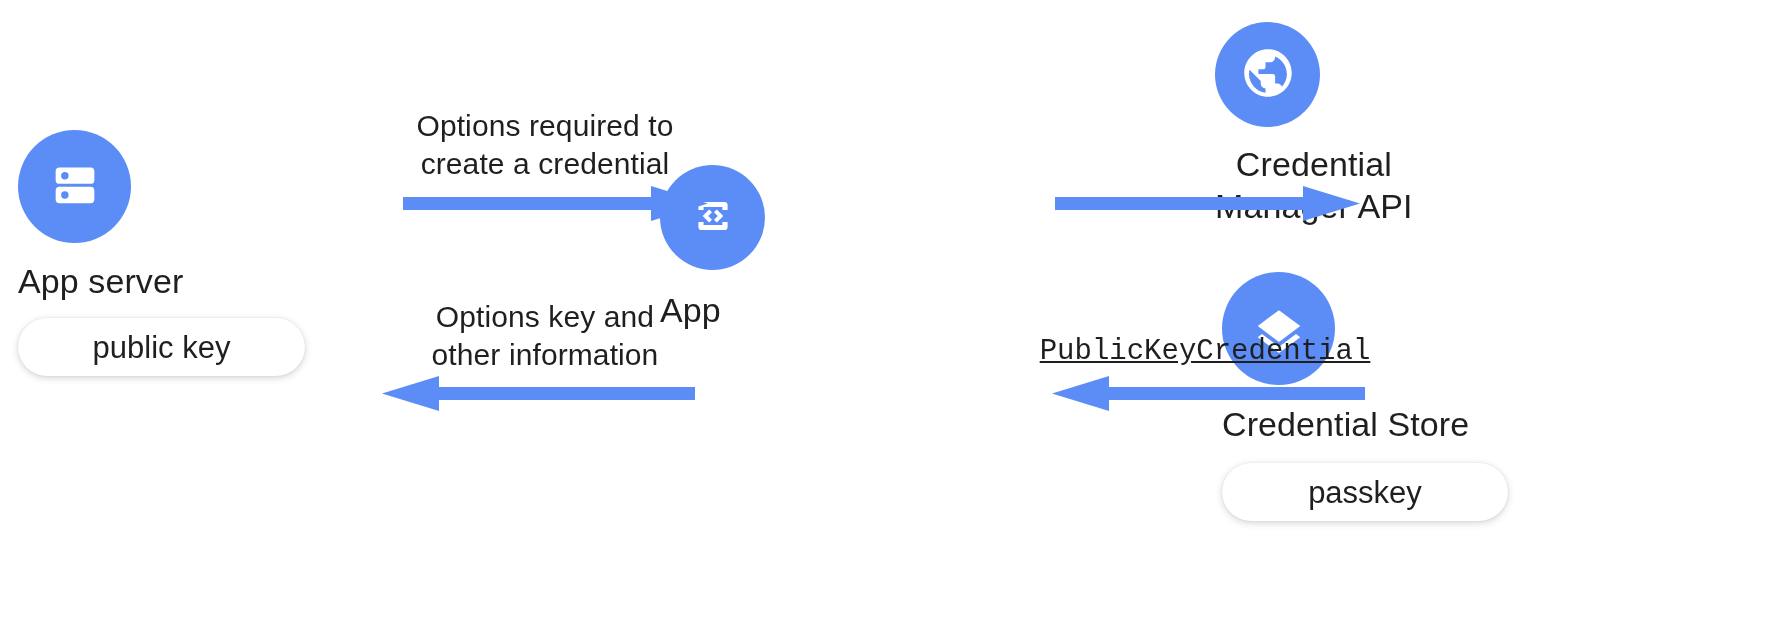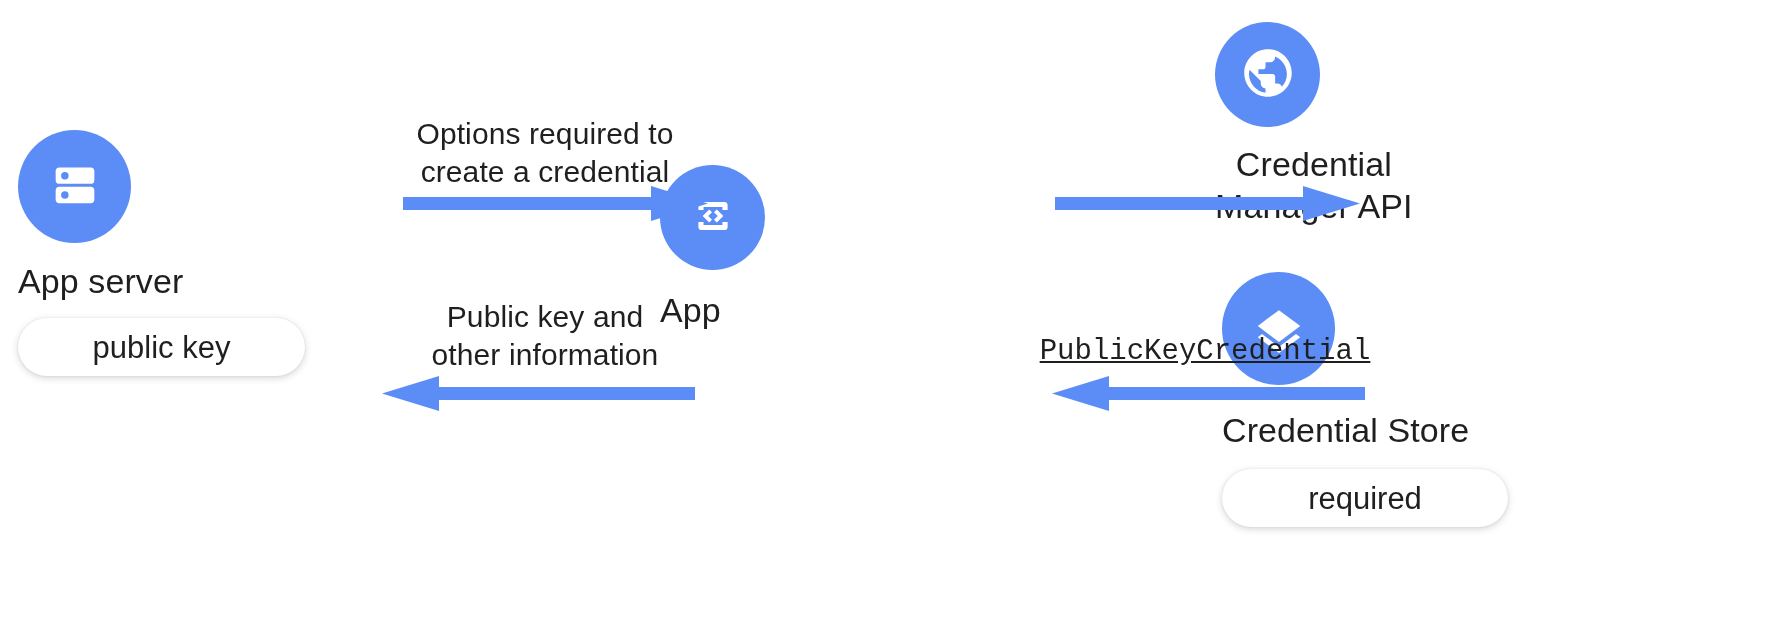--- a/index.html
+++ b/index.html
@@ -92,21 +92,21 @@
   #node-cred-store { left: 1222px; top: 272px; width: 315px; }
 
   #node-app-server .circle { width: 113px; height: 113px; }
   #node-app        .circle { width: 105px; height: 105px; }
   #node-cm-api     .circle { width: 105px; height: 105px; }
   #node-cred-store .circle { width: 113px; height: 113px; }
 
   #node-app-server .node-label { margin-top: 17px; }
   #node-app        .node-label { margin-top: 19px; }
   #node-cm-api     .node-label { margin-top: 16px; }
-  #node-cred-store .node-label { margin-top: 24px; }
+  #node-cred-store .node-label { margin-top: 18px; }
 
   #chip-public-key { margin-top: 16px; width: 287px; height: 58px; }
   #chip-passkey    { margin-top: 18px; width: 286px; height: 58px; }
 </style>
 </head>
 <body>
 
 <div class="diagram">
 
   <div class="node" id="node-app-server">
@@ -157,33 +157,33 @@
   <div class="node" id="node-cred-store">
     <div class="circle">
       <span>
         <svg width="60" height="60" viewBox="0 0 48 48" aria-hidden="true">
           <path fill="#ffffff" d="M24 10.5 41 23.2 24 35.9 7 23.2z"></path>
           <path fill="#ffffff" d="M10.4 29.6 24 39.7l13.6-10.1 3.4 2.5L24 44.8 7 32.1z"></path>
         </svg>
       </span>
     </div>
     <div class="node-label">Credential Store</div>
-    <div class="chip" id="chip-passkey">required</div>
-  </div>
-
-  <div class="arrow-label" style="left:400px; top:107px; width:290px;margin-top:8px;">Options required to
+    <div class="chip" id="chip-passkey">passkey</div>
+  </div>
+
+  <div class="arrow-label" style="left:400px; top:107px; width:290px;">Options required to
 create a credential</div>
   <div class="arrow" style="left:403px; top:180px;">
     <svg width="305" height="48" viewBox="0 0 305 48" aria-hidden="true">
       <rect x="0" y="17" width="252" height="13" fill="#5c8df6"></rect>
       <path d="M248 6 L305 23.5 L248 41 Z" fill="#5c8df6"></path>
     </svg>
   </div>
 
-  <div class="arrow-label" style="left:400px; top:298px; width:290px;">Public key and
+  <div class="arrow-label" style="left:400px; top:298px; width:290px;">Options key and
 other information</div>
   <div class="arrow" style="left:375px; top:370px;">
     <svg width="320" height="48" viewBox="0 0 320 48" aria-hidden="true">
       <rect x="60" y="17" width="260" height="13" fill="#5c8df6"></rect>
       <path d="M64 6 L7 23.5 L64 41 Z" fill="#5c8df6"></path>
     </svg>
   </div>
 
   <div class="arrow" style="left:1055px; top:180px;">
     <svg width="305" height="48" viewBox="0 0 305 48" aria-hidden="true">

